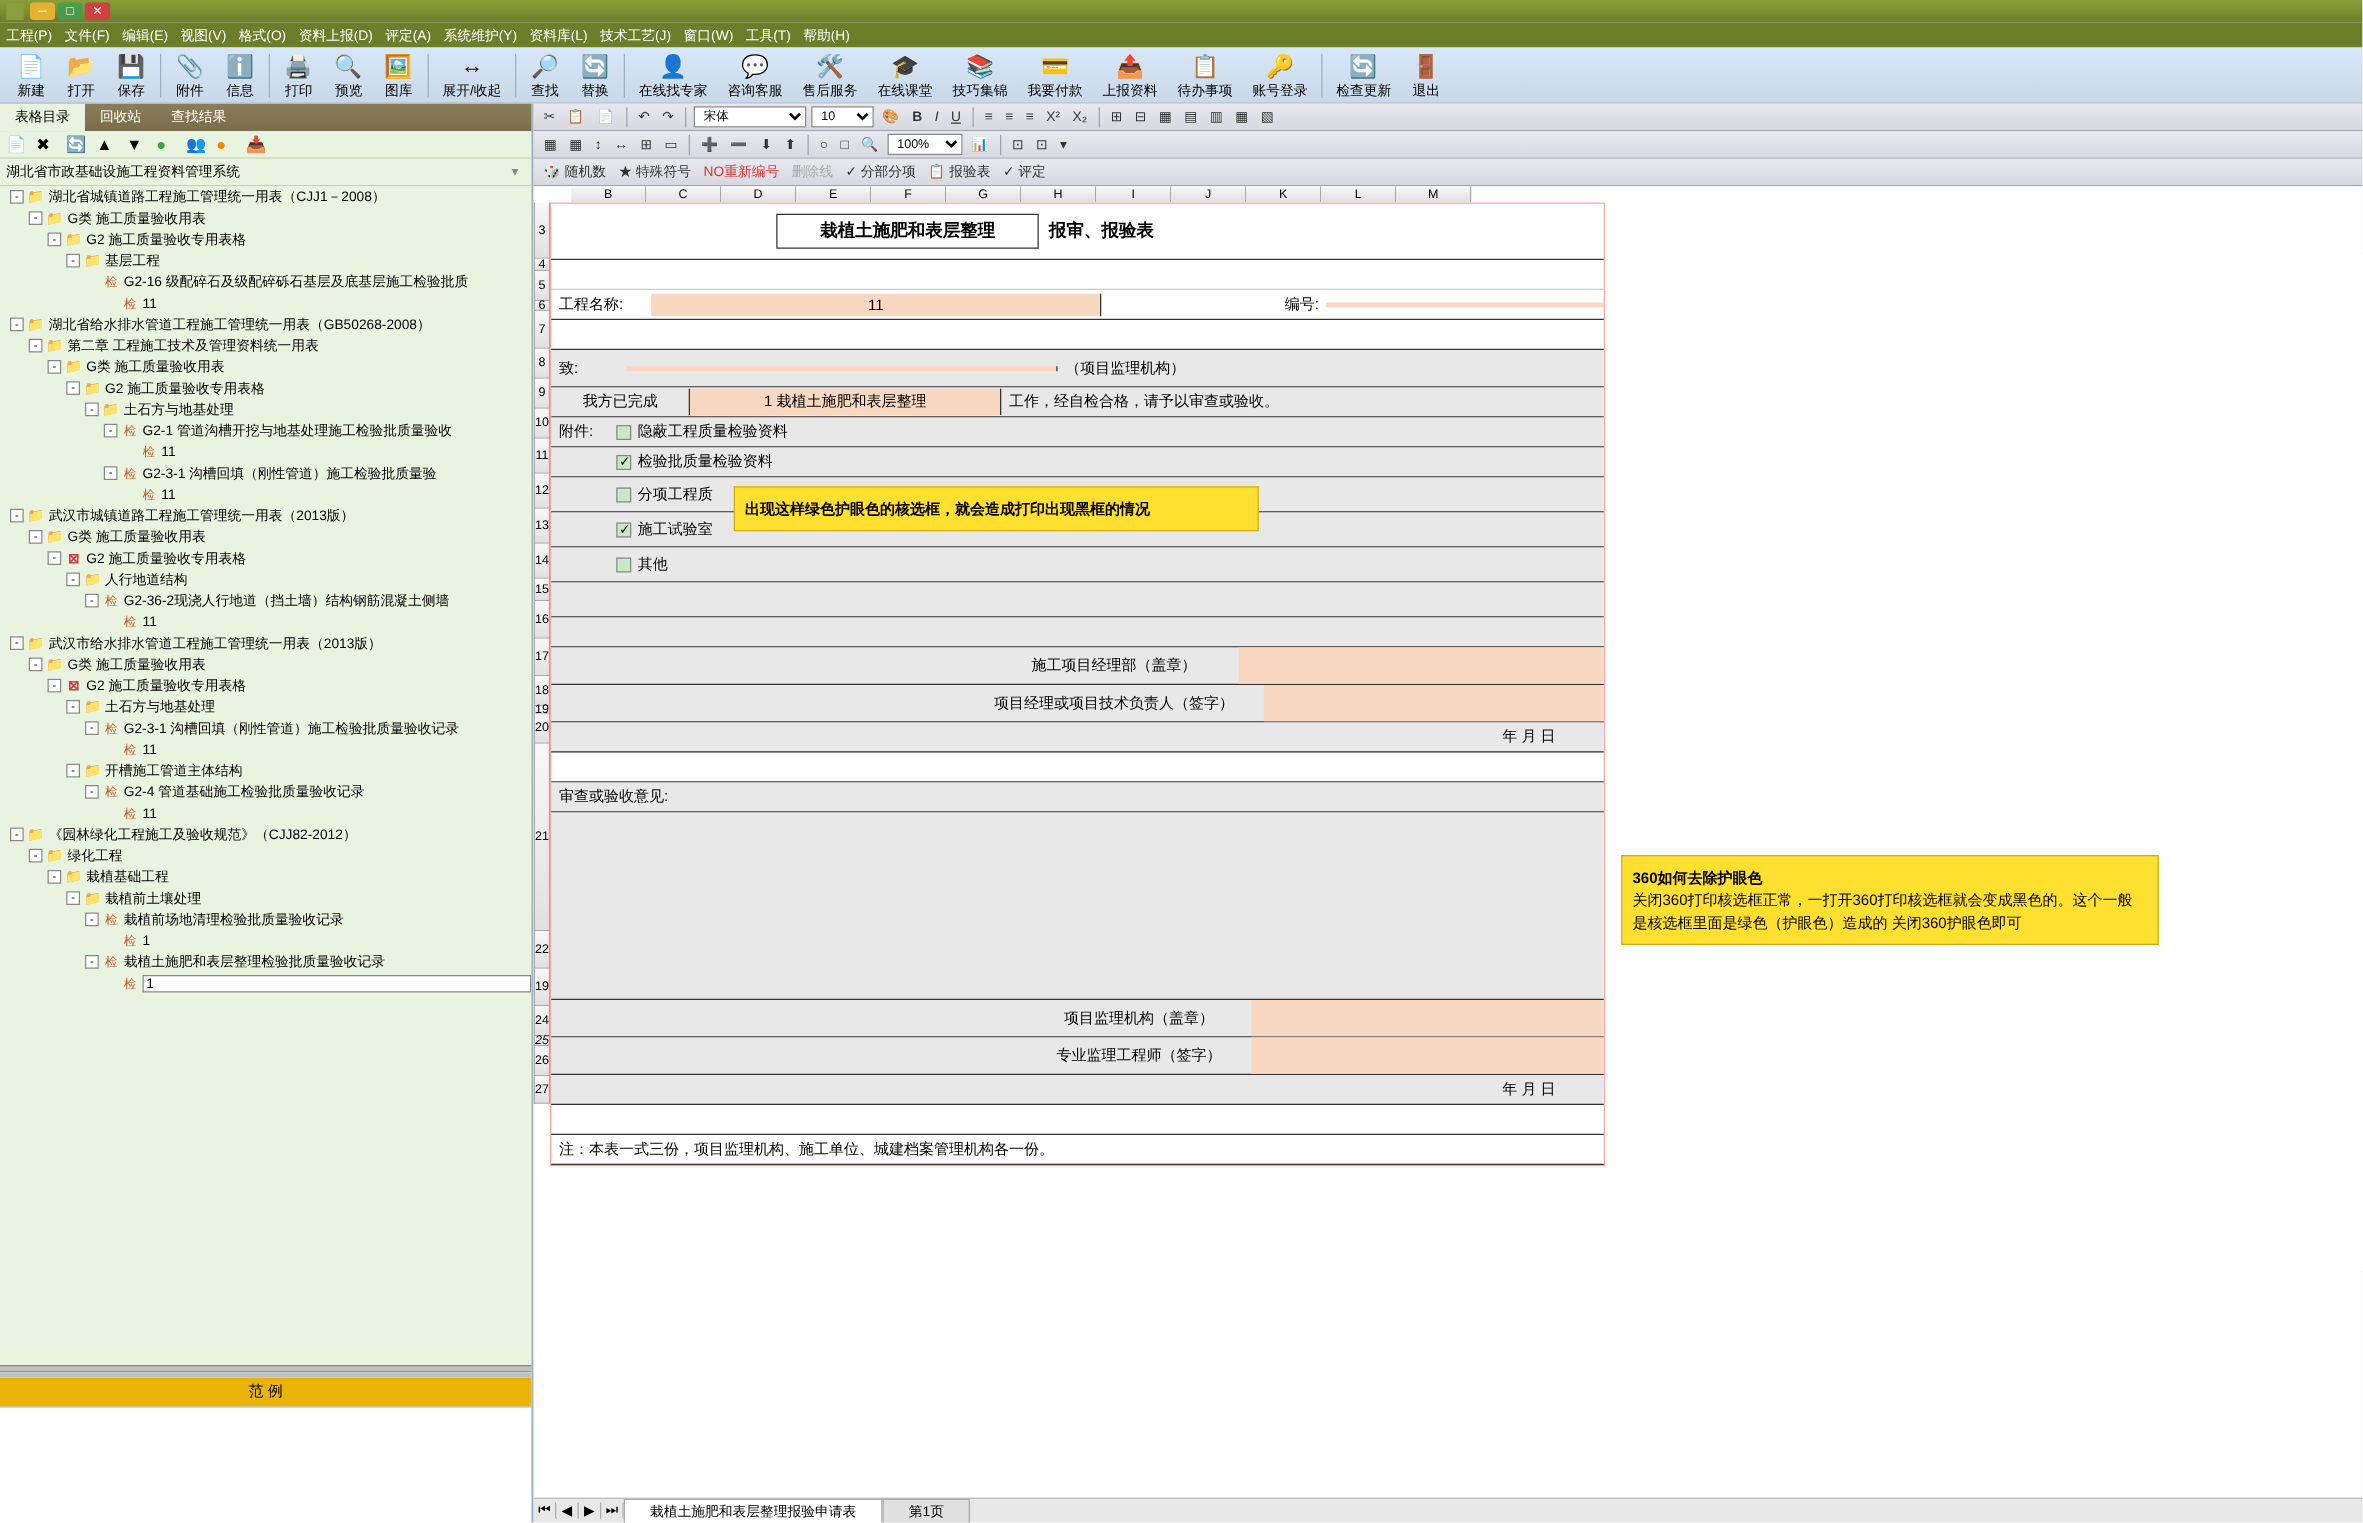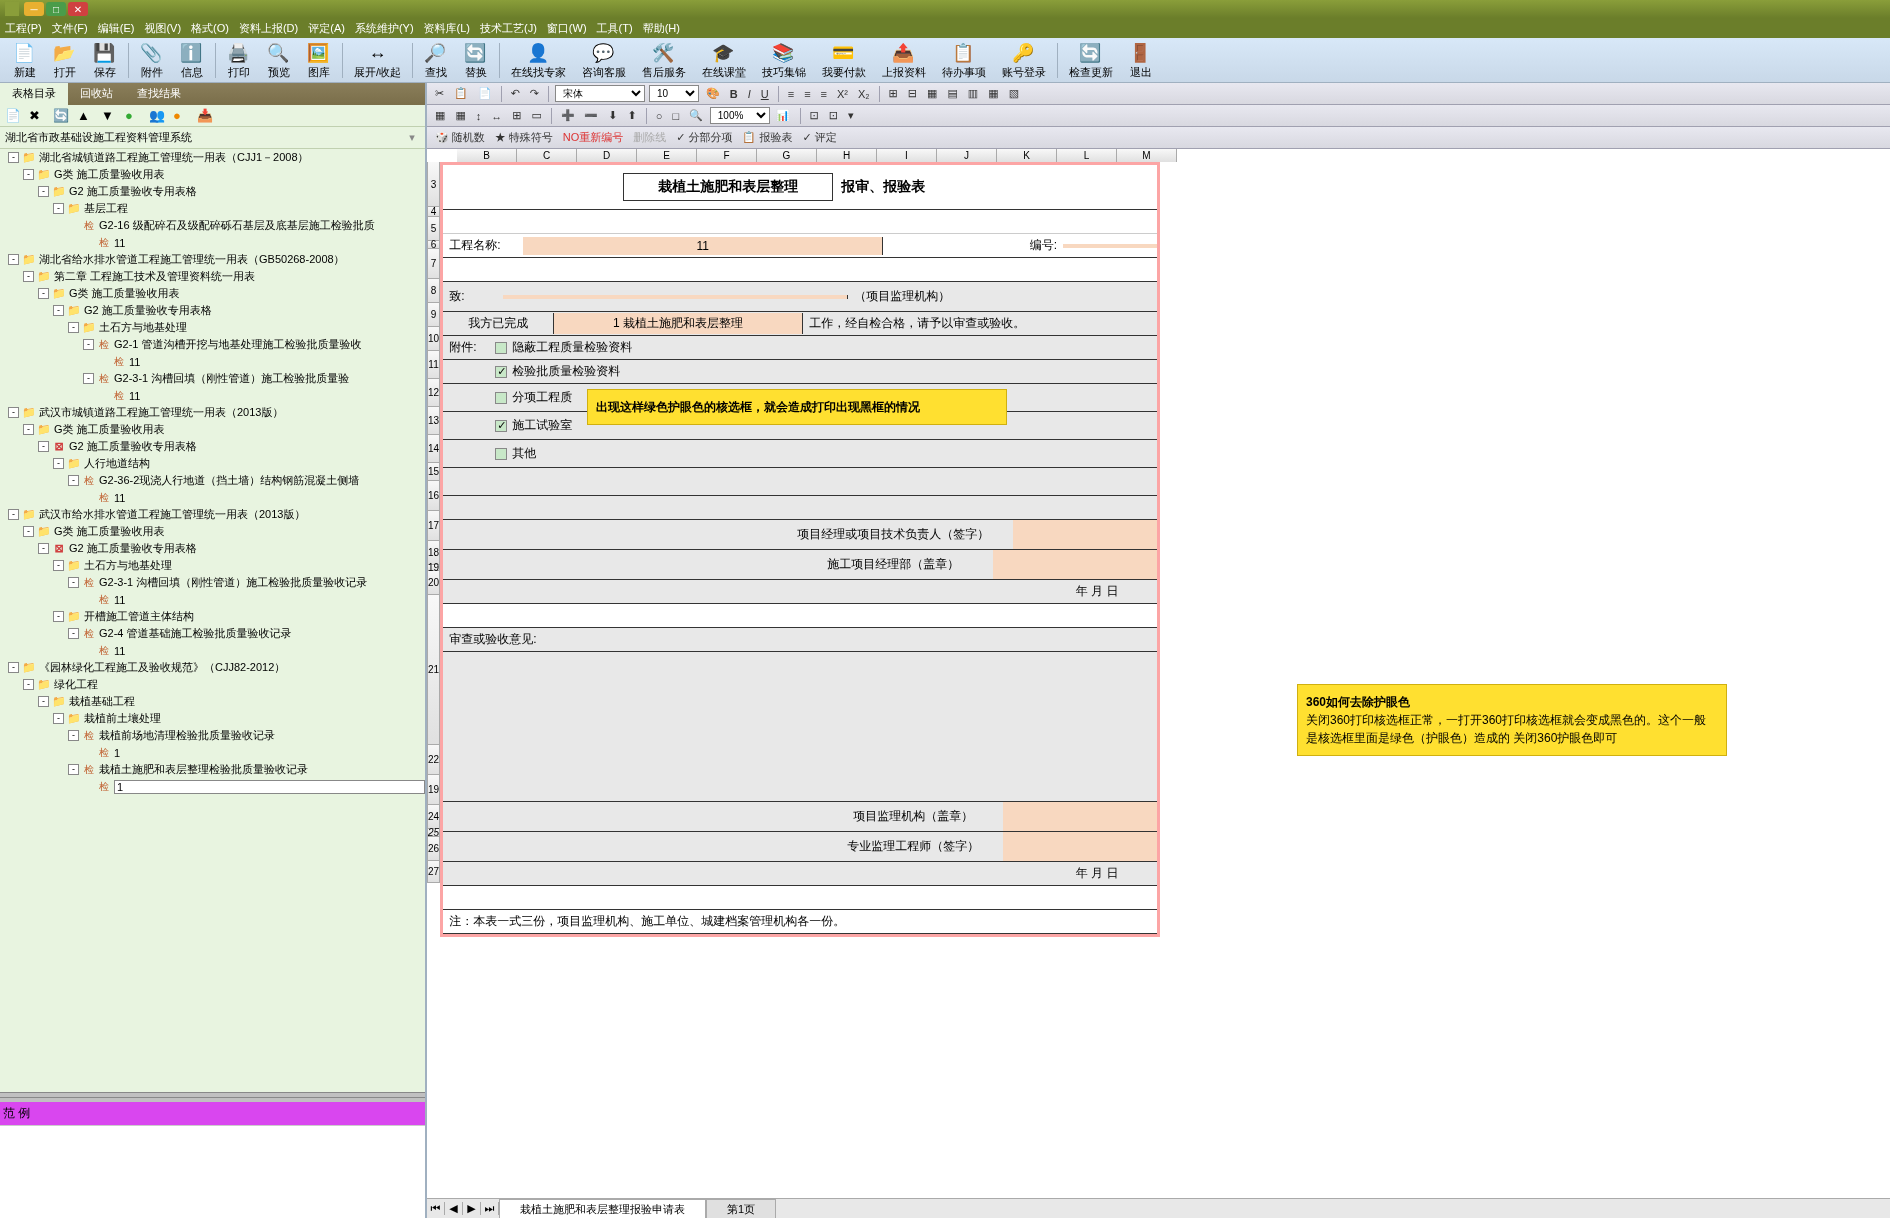--- a/index.html
+++ b/index.html
@@ -49,35 +49,35 @@
 .tree-toggle { width: 11px; height: 11px; border: 1px solid #888; background: #fff; display: flex; align-items: center; justify-content: center; font-size: 9px; margin-right: 3px; line-height: 9px; }
 .tree-icon { width: 14px; height: 14px; margin-right: 3px; display: inline-flex; align-items: center; justify-content: center; }
 .folder { color: #d8a030; }
 .folder-red { color: #d04040; font-weight: bold; }
 .leaf { color: #c06030; }
 .tree-label { flex: 1; }
 .tree-sel { background: #fff; border: 1px solid #888; padding: 0 2px; }
 
 
 .example-panel { height: 120px; border-top: 4px solid #c0c0c0; background: #fff; }
-.example-header { text-align: left; padding: 3px; background: #d946ef; border-bottom: 1px solid #ccc; }
+.example-header { text-align: center; padding: 3px; background: #eab308; border-bottom: 1px solid #ccc; }
 
 
 .ed-toolbar { height: 22px; background: linear-gradient(to bottom, #e8e8f0, #d8d8e0); border-bottom: 1px solid #a0a0b0; display: flex; align-items: center; padding: 0 5px; gap: 4px; font-size: 11px; }
 .ed-btn { padding: 1px 3px; cursor: pointer; color: #333; }
 .ed-sep { width: 1px; height: 16px; background: #a0a0b0; margin: 0 2px; }
 .ed-combo { height: 17px; border: 1px solid #888; background: #fff; padding: 0 3px; font-size: 10px; }
 
 
 .sheet-area { flex: 1; position: relative; overflow: auto; background: #fff; }
 .col-h { border-right: 1px solid #aaa; text-align: center; font-size: 10px; padding: 1px 0; background: linear-gradient(to bottom, #f8f8f8, #e0e0e0); }
 .row-h { border: 1px solid #aaa; border-top: none; text-align: center; font-size: 10px; background: linear-gradient(to bottom, #f8f8f8, #e0e0e0); display: flex; align-items: center; justify-content: center; }
 
 
-.form-container { width: 720px; border: 3px solid #fca5a5; background: #fff; }
+.form-container { width: 844px; border: 1px solid #fca5a5; background: #fff; }
 .form-title-row { display: flex; align-items: center; height: 45px; border-bottom: 1px solid #333; }
 .form-title-box { width: 210px; margin-left: 180px; border: 1px solid #333; text-align: center; padding: 4px; font-size: 14px; font-weight: bold; }
 .form-title-rest { font-size: 14px; font-weight: bold; padding-left: 8px; }
 .form-row { display: flex; align-items: center; border-bottom: 1px solid #333; min-height: 24px; font-size: 12px; }
 .form-cell { padding: 2px 6px; border-right: 1px solid #333; }
 .peach { background: #f8d8c0; }
 .grey-bg { background: #e8e8e8; }
 .chk { width: 12px; height: 12px; border: 1px solid #888; background: #c8e8c8; display: inline-block; margin-right: 5px; vertical-align: middle; position: relative; }
 .chk.checked::after { content: "✓"; position: absolute; top: -2px; left: 1px; font-size: 11px; color: #000; }
 
@@ -619,27 +619,27 @@
                 <div style="width:50px"></div>
                 <div style="padding:2px"><span class="chk checked"></span><span>施工试验室</span></div>
               </div>
             <div class="form-row grey-bg" style="height:28px">
                 <div style="width:50px"></div>
                 <div style="padding:2px"><span class="chk"></span><span>其他</span></div>
               </div>
             <div class="form-row grey-bg" style="height:28px"></div>
             <div class="form-row grey-bg" style="height:18px"></div>
             <div class="form-row grey-bg" style="height:30px">
+              <div style="width:350px"></div>
+              <div style="width:200px;text-align:center">施工项目经理部（盖章）</div>
+              <div class="peach" style="flex:1;height:100%"></div>
+            </div>
+            <div class="form-row grey-bg" style="height:30px">
               <div style="width:330px"></div>
               <div style="width:240px;text-align:center">项目经理或项目技术负责人（签字）</div>
-              <div class="peach" style="flex:1;height:100%"></div>
-            </div>
-            <div class="form-row grey-bg" style="height:30px">
-              <div style="width:350px"></div>
-              <div style="width:200px;text-align:center">施工项目经理部（盖章）</div>
               <div class="peach" style="flex:1;height:100%"></div>
             </div>
             <div class="form-row grey-bg">
                 <div style="flex:1"></div>
                 <div style="width:120px;text-align:center">年  月  日</div>
               </div>
             <div class="form-row" style="height:6px"></div>
             <div class="form-row grey-bg">
                 <div style="padding:2px 6px">审查或验收意见:</div>
               </div>

